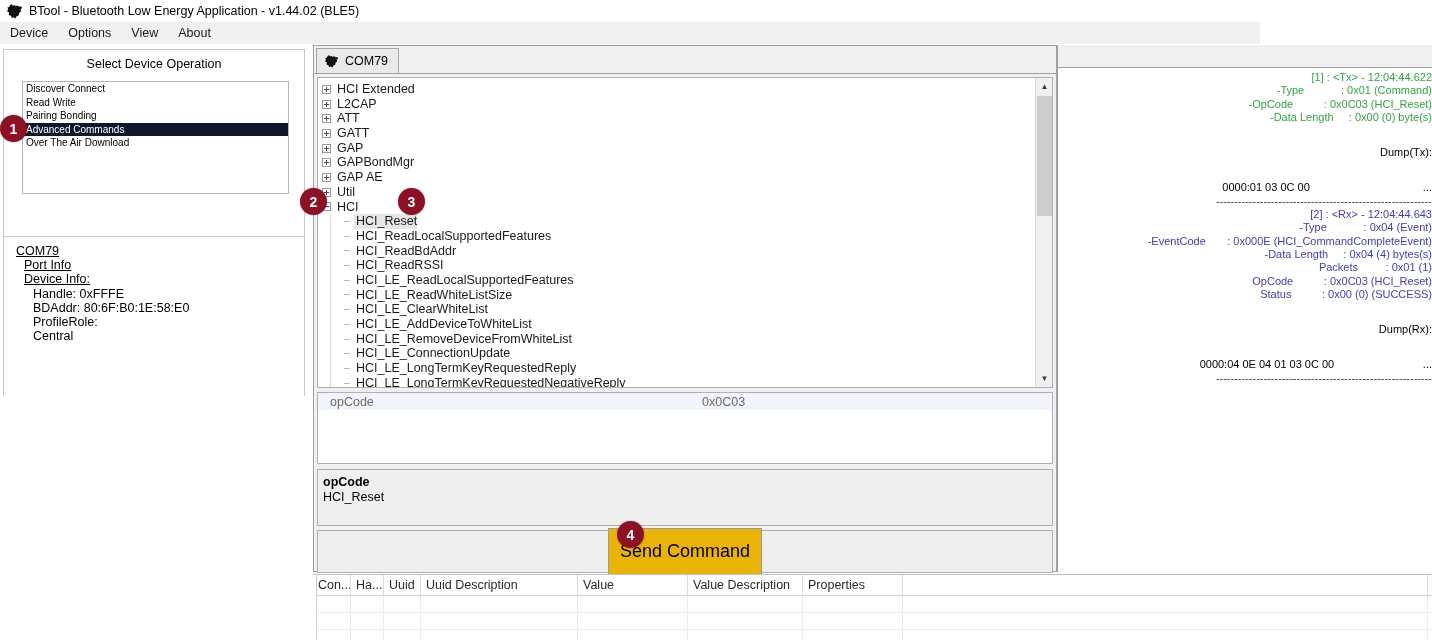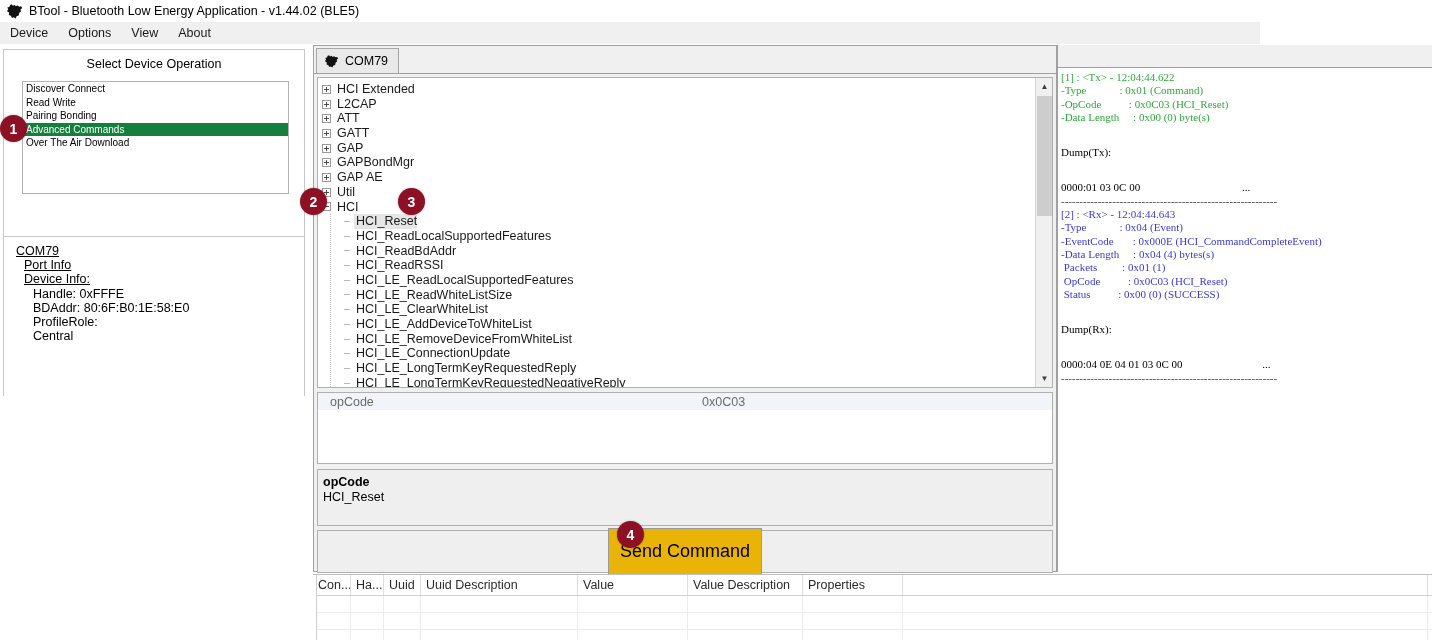--- a/index.html
+++ b/index.html
@@ -55,21 +55,21 @@
     position: absolute; left: 18px; top: 31px; width: 267px; height: 113px;
     background: #ffffff; border: 1px solid #b4b4b4;
     overflow: hidden;
   }
   .devop-item {
     font-size: 10px; color: #000;
     line-height: 13.6px;
     padding: 0 0 0 3px;
     white-space: nowrap;
   }
-  .devop-item.selected { background: #15803d; color: #ffffff; }
+  .devop-item.selected { background: #0f172a; color: #ffffff; }
 
   
   .devtree-panel {
     position: absolute; left: 3px; top: 191px; width: 302px; height: 160px;
     background: #ffffff;
     border-top: 1px solid #c8c8c8;
     border-left: 1px solid #c8c8c8;
     border-right: 1px solid #c8c8c8;
   }
   .devtree-inner { padding: 7px 0 0 2px; }
@@ -206,24 +206,25 @@
     position: absolute; left: 1057px; top: 45px; width: 375px; height: 527px;
     background: #ffffff;
     border-left: 1px solid #a0a0a0;
     overflow: hidden;
   }
   .log-topedge {
     height: 23px; background: #f0f0f0; border-bottom: 1px solid #a0a0a0;
   }
   .log-body {
     padding: 3px 0 0 3px;
-    font-family: Liberation Serif, serif;
+    font-family: Liberation Sans, sans-serif;
     font-size: 11px;
     line-height: 13.3px;
     white-space: pre;
+    text-align: right;
   }
   .log-line { white-space: pre; }
   .c-tx { color: #2faa3c; }
   .c-rx { color: #3b3bd0; }
   .c-black { color: #000000; margin-top: 22px; }
   .log-sep { color: #404040; letter-spacing: 0px; }
 
   
   .bottom-table {
     position: absolute; left: 313px; top: 574px; width: 1119px; height: 76px;

